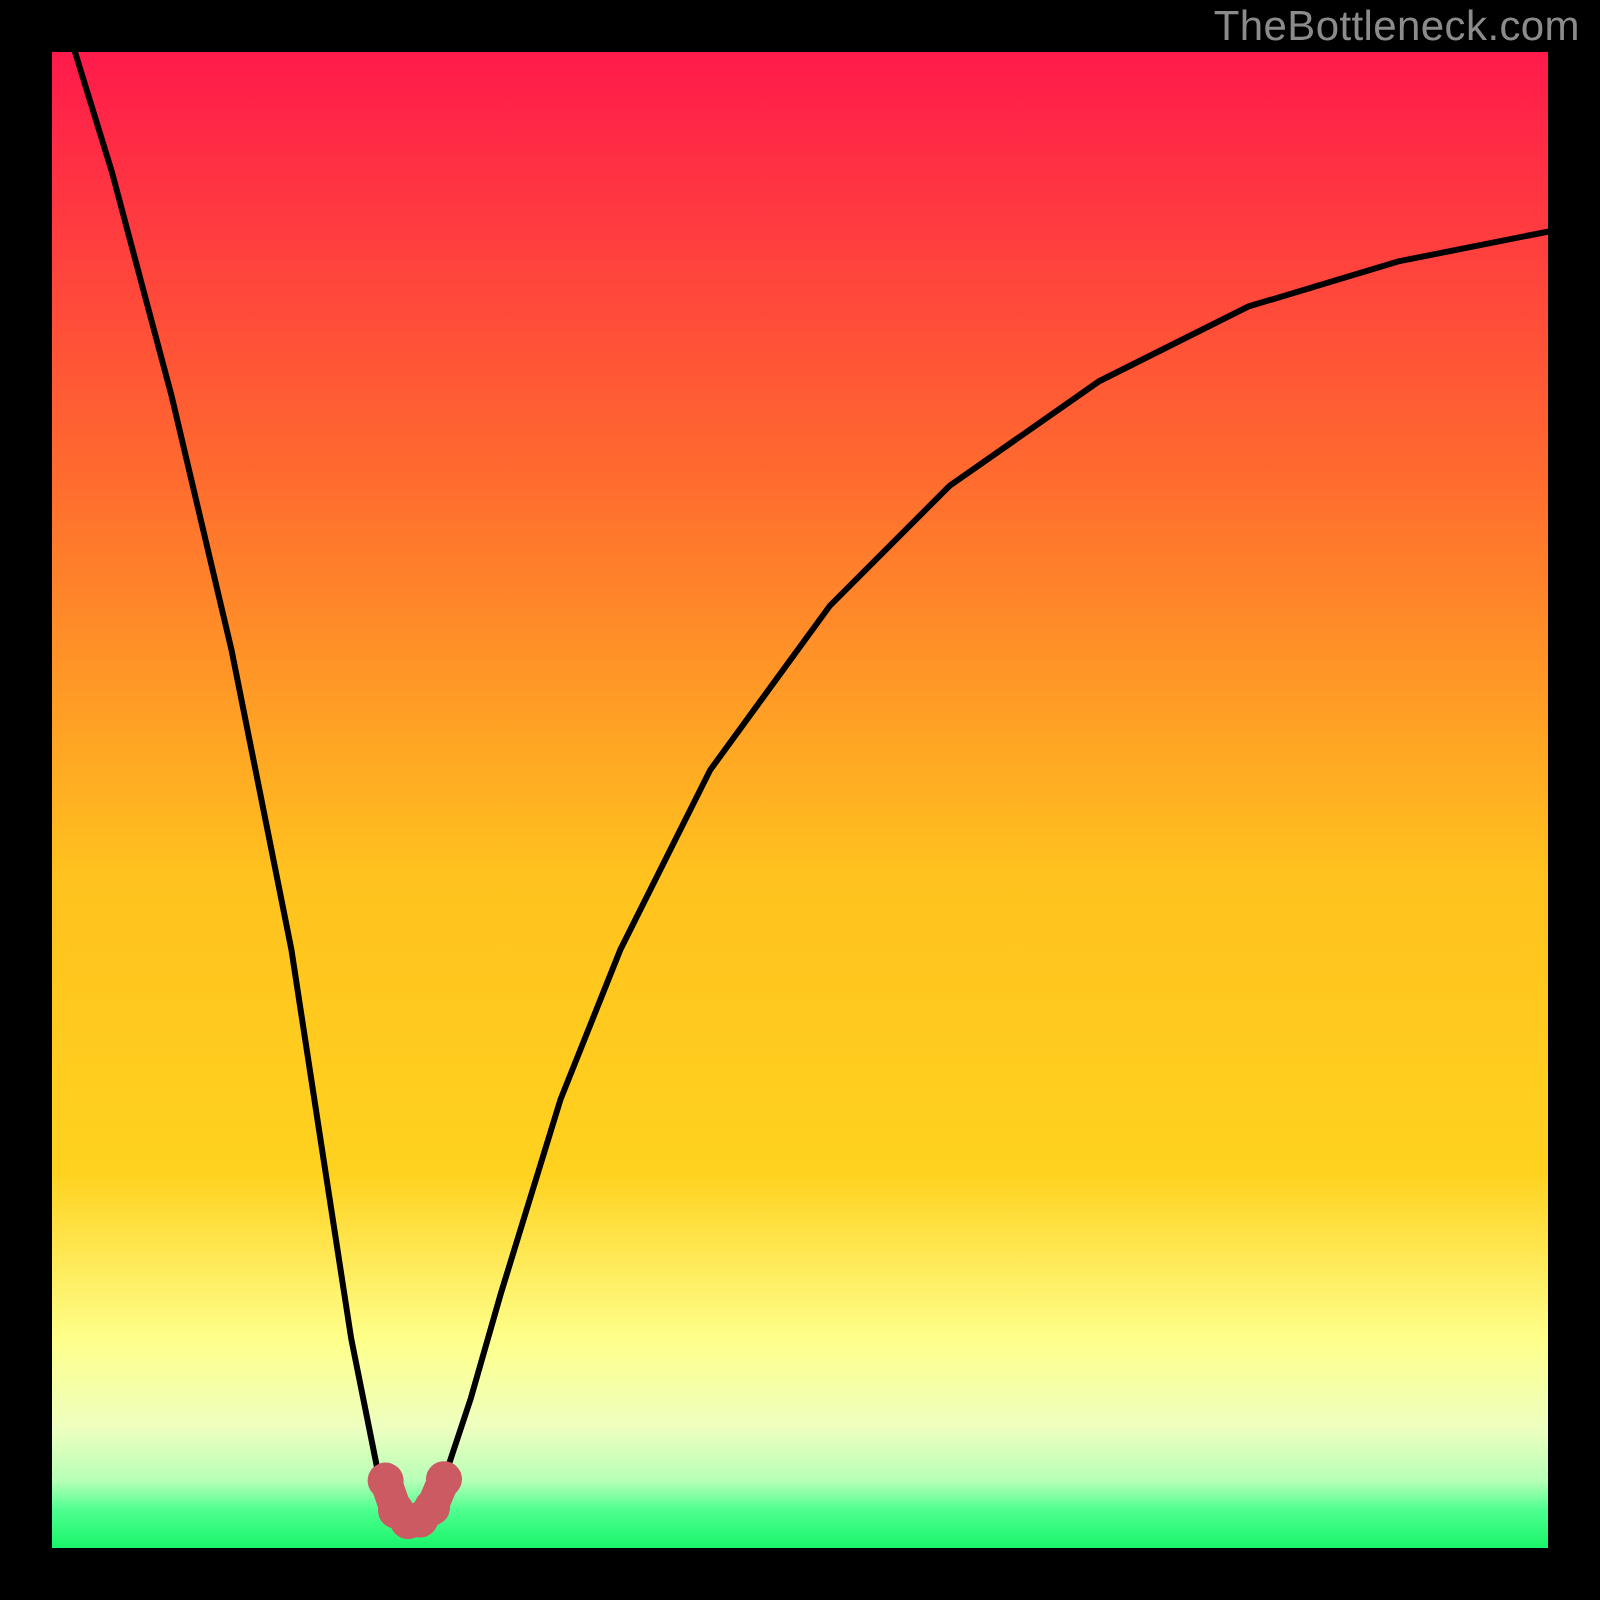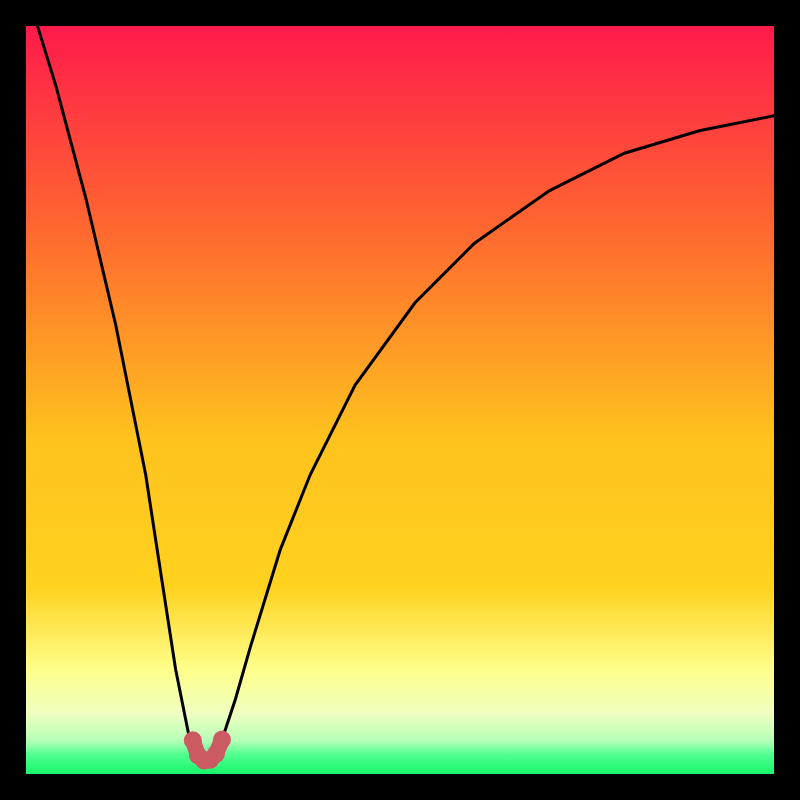--- a/index.html
+++ b/index.html
@@ -75,14 +75,15 @@
           <circle cx="172.0" cy="729.3" r="9" fill="#cc5a62"></circle>
           <circle cx="178.0" cy="734.5" r="9" fill="#cc5a62"></circle>
           <circle cx="184.0" cy="733.8" r="9" fill="#cc5a62"></circle>
           <circle cx="190.0" cy="727.8" r="9" fill="#cc5a62"></circle>
           <circle cx="196.0" cy="713.6" r="9" fill="#cc5a62"></circle>
         </g>
     </svg>
 
   </div>
 
+  <div class="watermark">TheBottleneck.com</div>
 
 </div>
 
 </body></html>

